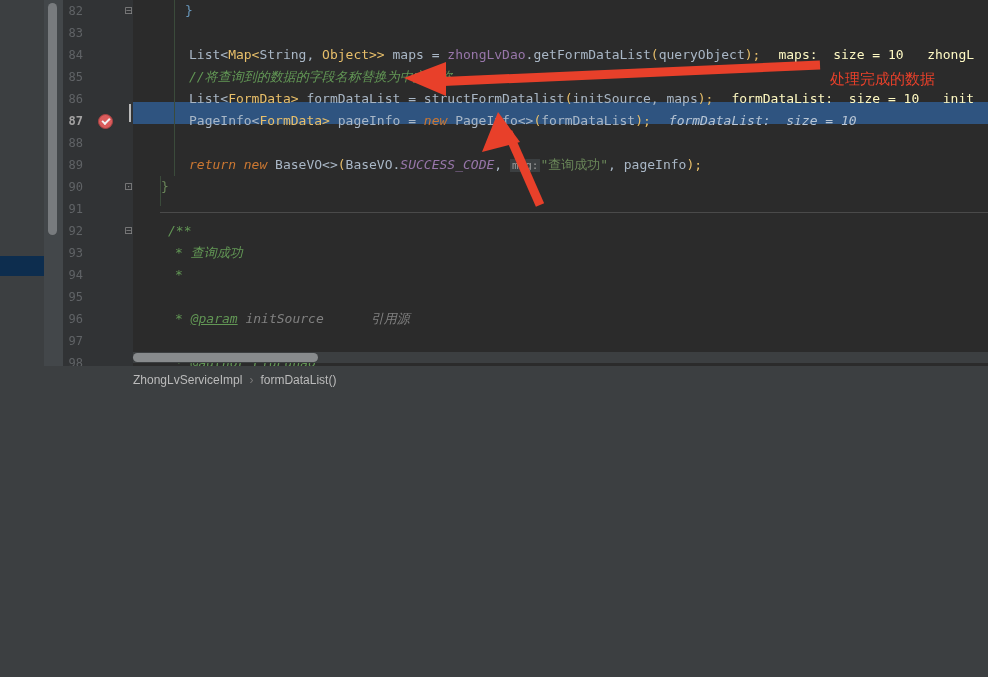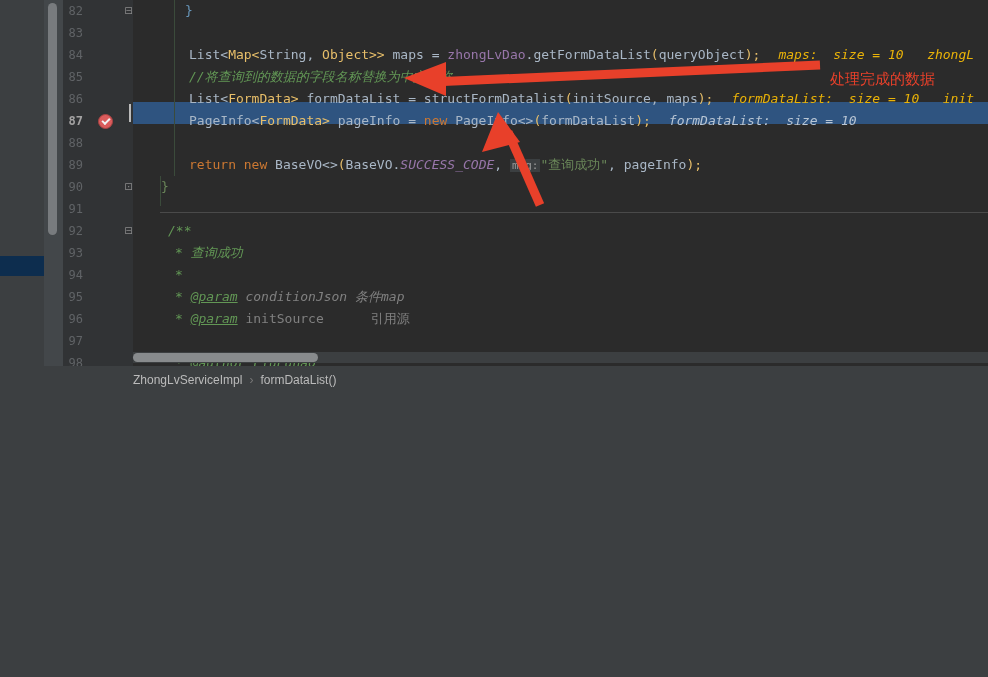--- a/index.html
+++ b/index.html
@@ -30,32 +30,32 @@
       border-left:2px solid #f3f3f3;border-bottom:2px solid #f3f3f3;transform:rotate(-45deg);}
 
   #code-text{position:absolute;left:70px;top:0;width:855px;height:366px;}
   .cline{position:absolute;left:0;height:22px;line-height:22px;white-space:pre;
          font-family:"DejaVu Sans Mono","Liberation Mono",monospace;font-size:13px;color:#a9b7c6;}
   #cur-line-hl{position:absolute;left:0;top:102px;width:925px;height:22px;background:#2f5480;}
   #caret{position:absolute;left:66px;top:104px;width:2px;height:18px;background:#bbbbbb;}
   .indentguide{position:absolute;width:1px;background:#3b4b3b;}
   .foldline{position:absolute;height:1px;background:#4a4a4a;}
 
-  .kw{color:#cc7832;}
+  .kw{color:#cc7832;font-style:italic;}
   .cls{color:#a9b7c6;}
   .gen{color:#e8bf6a;}
   .paren{color:#e8bf6a;}
   .str{color:#6a8759;}
   .cmt{color:#629755;font-style:italic;}
   .cmt2{color:#808080;}
   .tag{color:#629755;font-style:italic;text-decoration:underline;}
   .field{color:#9876aa;font-style:italic;}
   .ident{color:#9876aa;}
   .brace{color:#6897bb;}
-  .hint{color:#eab308;font-style:italic;}
+  .hint{color:#fef9c3;}
   .hint-sel{color:#b9c6d4;font-style:italic;}
   .plabel{color:#9a9a9a;background:#3b3f41;padding:0 2px;font-style:normal;font-size:11px;}
 
   
   #h-scroll{position:absolute;left:70px;top:352px;width:855px;height:11px;background:#3c3f41;}
   #h-thumb{position:absolute;left:70px;top:353px;width:185px;height:9px;background:#888b8d;border-radius:5px;}
 
   
   #breadcrumb{position:absolute;left:63px;top:366px;width:925px;height:28px;background:#3c3f41;
               line-height:28px;color:#bbbbbb;font-size:12px;}
@@ -135,23 +135,22 @@
       <div class="cline" style="top:176px"><span style="display:inline-block;width:28px"></span><span class="brace" style="color:#6a8759">}</span></div>
 
       <div class="cline" style="top:198px"></div>
 
       <div class="cline" style="top:220px"><span style="display:inline-block;width:35px"></span><span class="cmt">/**</span></div>
 
       <div class="cline" style="top:242px"><span style="display:inline-block;width:42px"></span><span class="cmt">* 查询成功</span></div>
 
       <div class="cline" style="top:264px"><span style="display:inline-block;width:42px"></span><span class="cmt">*</span></div>
 
-      <div class="cline" style="top:286px"><span style="display:inline-block;width:42px"></span><span class="cmt">* </span><span class="tag">@param</span><span class="cmt2" style="font-style:italic"> conditionJson 条件map</span></div>
 
-      <div class="cline" style="top:308px"><span style="display:inline-block;width:42px"></span><span class="cmt">* </span><span class="tag">@param</span><span class="cmt2" style=""> initSource      引用源</span></div>
+      <div class="cline" style="top:308px"><span style="display:inline-block;width:42px"></span><span class="cmt">* </span><span class="tag">@param</span><span class="cmt2" style="font-style:italic"> initSource      引用源</span></div>
 
 
       <div class="cline" style="top:352px"><span style="display:inline-block;width:42px"></span><span class="cmt">* </span><span class="tag">@author</span><span class="cmt"> LiuLuhao</span></div>
     </div>
 
     <div id="caret"></div>
     <div id="h-scroll"></div>
     <div id="h-thumb"></div>
   </div>
 </div>

